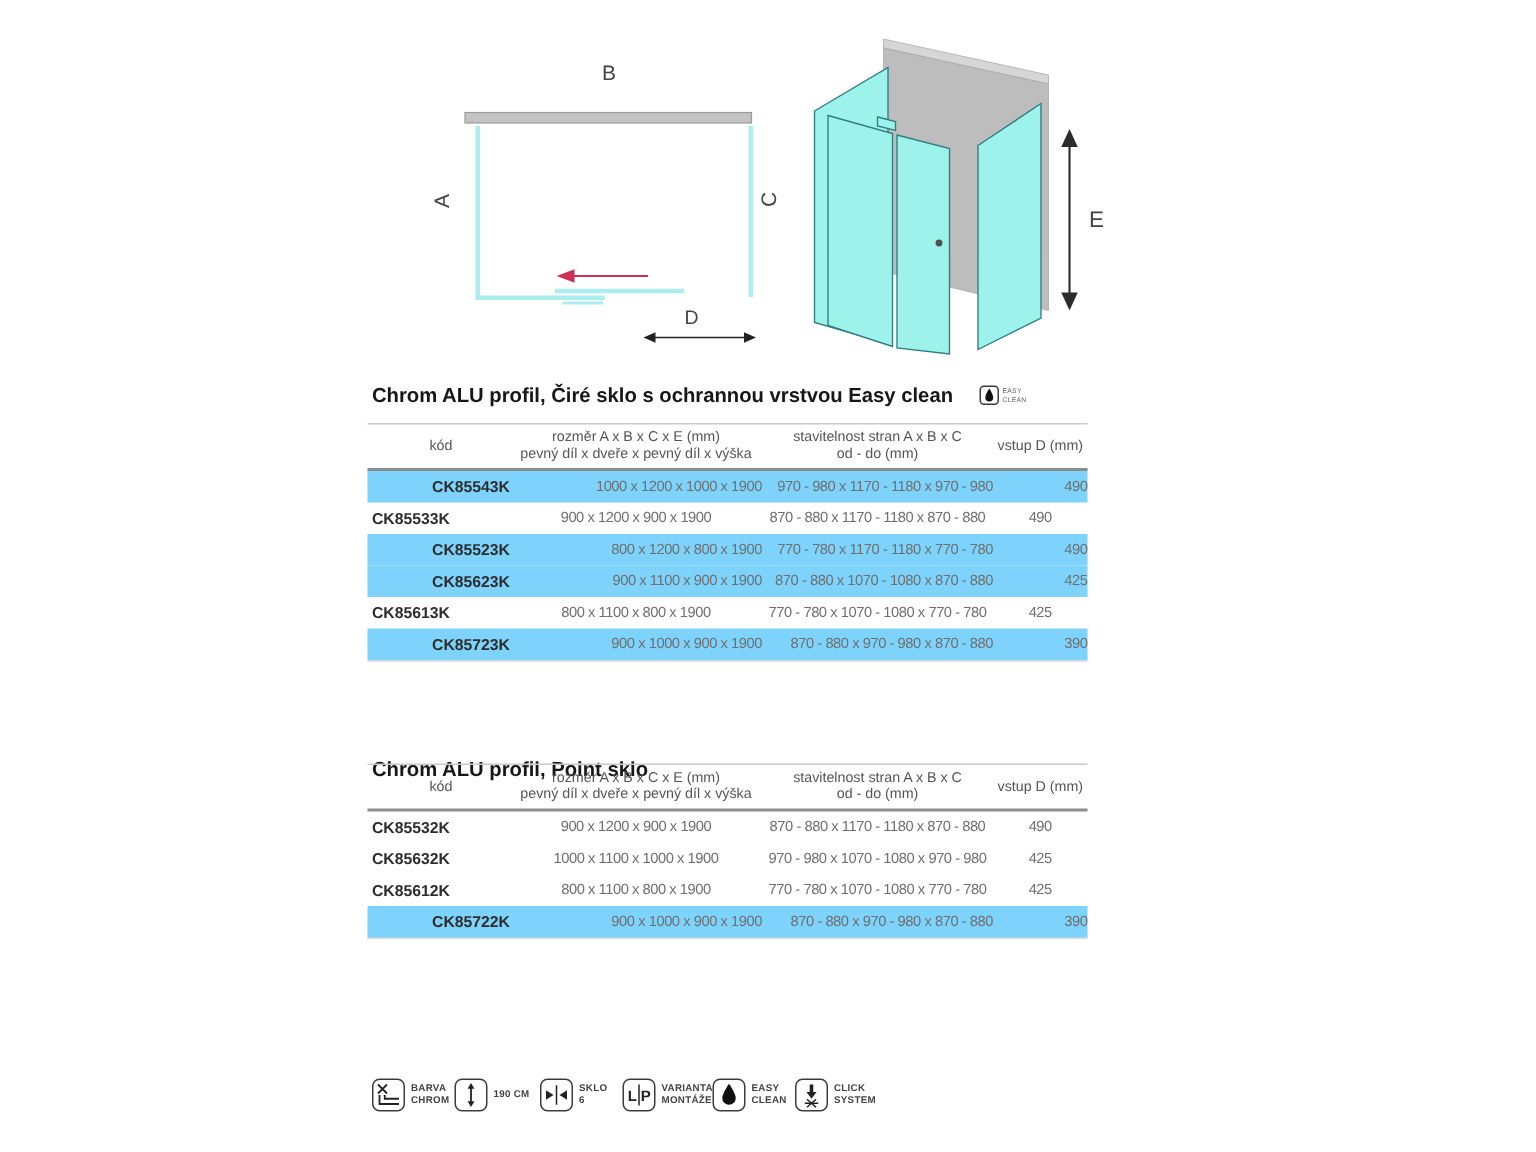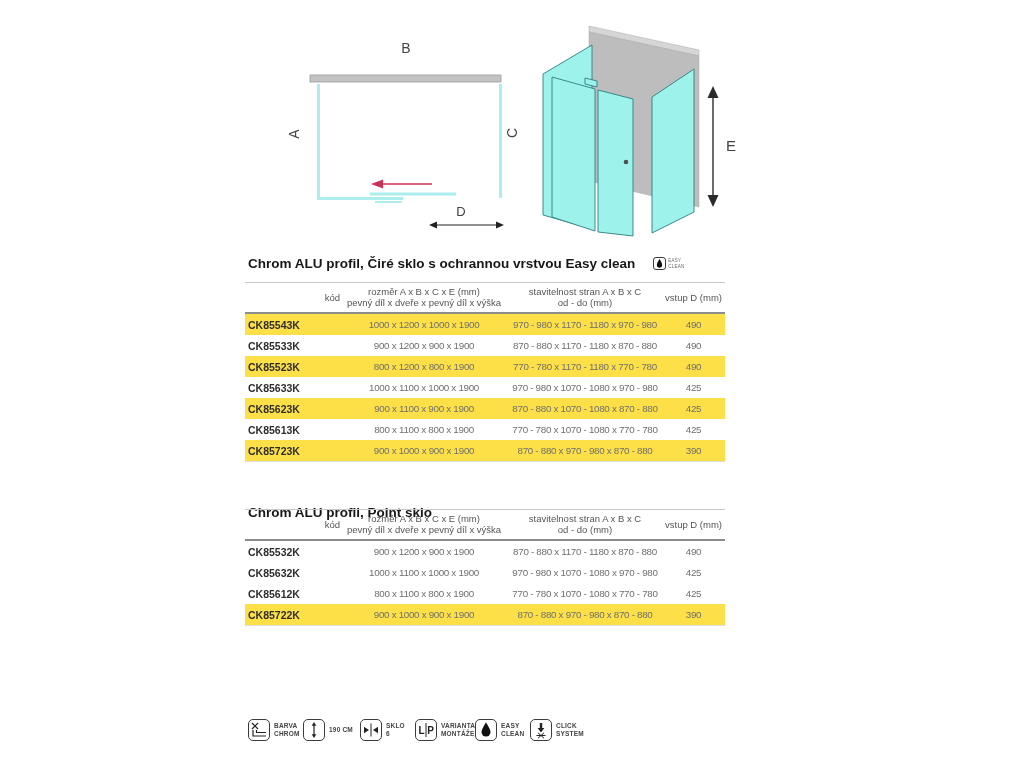--- a/index.html
+++ b/index.html
@@ -12,26 +12,26 @@
   .ec-badge{display:inline-flex;align-items:center;gap:2px;}
   .ec-box{width:13px;height:13px;border:1px solid #3a3a3a;border-radius:3px;display:flex;
           align-items:center;justify-content:center;box-sizing:border-box;}
   .ec-text{font-size:4.5px;line-height:1.15;color:#666;font-weight:normal;letter-spacing:.2px;}
 
   table.spec{position:absolute;left:245px;width:480px;border-collapse:collapse;table-layout:fixed;}
   table.spec thead tr{border-top:1px solid #c9c9c9;border-bottom:2px solid #8c8c8c;}
   table.spec tbody{border-bottom:1px solid #dcdcdc;}
   table.spec th{font-weight:normal;color:#555;font-size:9.5px;line-height:1.18;
                 padding:3px 0 4px;text-align:center;vertical-align:middle;}
-  table.spec th.h-kod{text-align:right;padding-left:3px;}
+  table.spec th.h-kod{text-align:center;padding-left:3px;}
   table.spec td{height:21px;padding:0;text-align:center;white-space:nowrap;
                 font-size:9.8px;letter-spacing:-0.3px;color:#6f6f6f;overflow:visible;}
   table.spec td.kod{text-align:left;padding-left:3px;font-weight:bold;color:#2d2d2d;
                     font-size:10.5px;letter-spacing:0;}
-  table.spec tr.odd td{background:#fde047;}
+  table.spec tr.odd td{background:#7dd3fc;text-align:right;}
 
   .ficons{position:absolute;top:719px;left:0;width:1024px;height:34px;}
   .fgroup{position:absolute;top:0;display:flex;align-items:center;gap:4px;}
   .fbox{width:22px;height:22px;border:1.4px solid #3c3c3c;border-radius:5px;box-sizing:border-box;
         display:flex;align-items:center;justify-content:center;background:#fff;}
   .flabel{font-size:6.5px;line-height:1.2;color:#444;font-weight:600;letter-spacing:.2px;
           white-space:nowrap;}
 </style>
 </head>
 <body>
@@ -128,26 +128,20 @@
           <td>900 x 1200 x 900 x 1900</td>
           <td>870 - 880 x 1170 - 1180 x 870 - 880</td>
           <td>490</td>
         </tr>
       <tr class="odd">
           <td class="kod">CK85523K</td>
           <td>800 x 1200 x 800 x 1900</td>
           <td>770 - 780 x 1170 - 1180 x 770 - 780</td>
           <td>490</td>
         </tr>
-      <tr>
-          <td class="kod">CK85633K</td>
-          <td>1000 x 1100 x 1000 x 1900</td>
-          <td>970 - 980 x 1070 - 1080 x 970 - 980</td>
-          <td>425</td>
-        </tr>
       <tr class="odd">
           <td class="kod">CK85623K</td>
           <td>900 x 1100 x 900 x 1900</td>
           <td>870 - 880 x 1070 - 1080 x 870 - 880</td>
           <td>425</td>
         </tr>
       <tr>
           <td class="kod">CK85613K</td>
           <td>800 x 1100 x 800 x 1900</td>
           <td>770 - 780 x 1070 - 1080 x 770 - 780</td>

